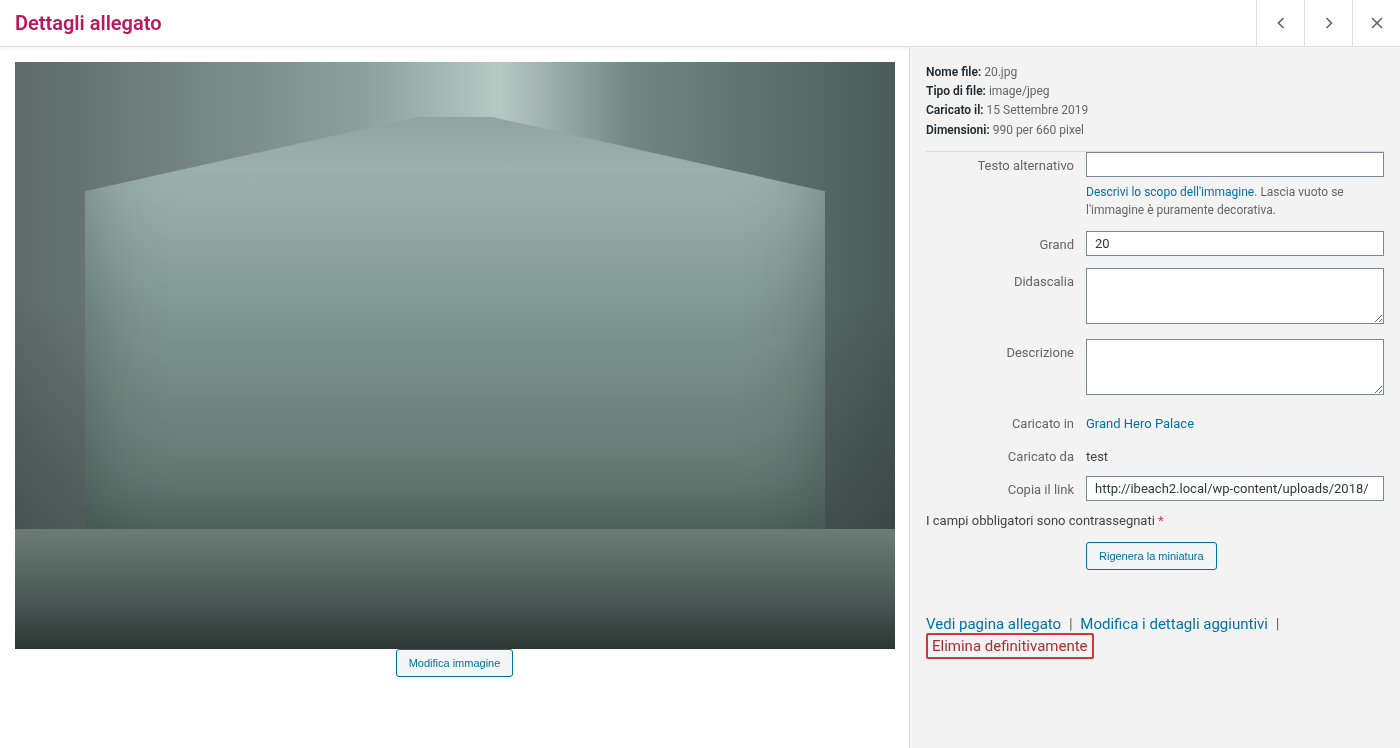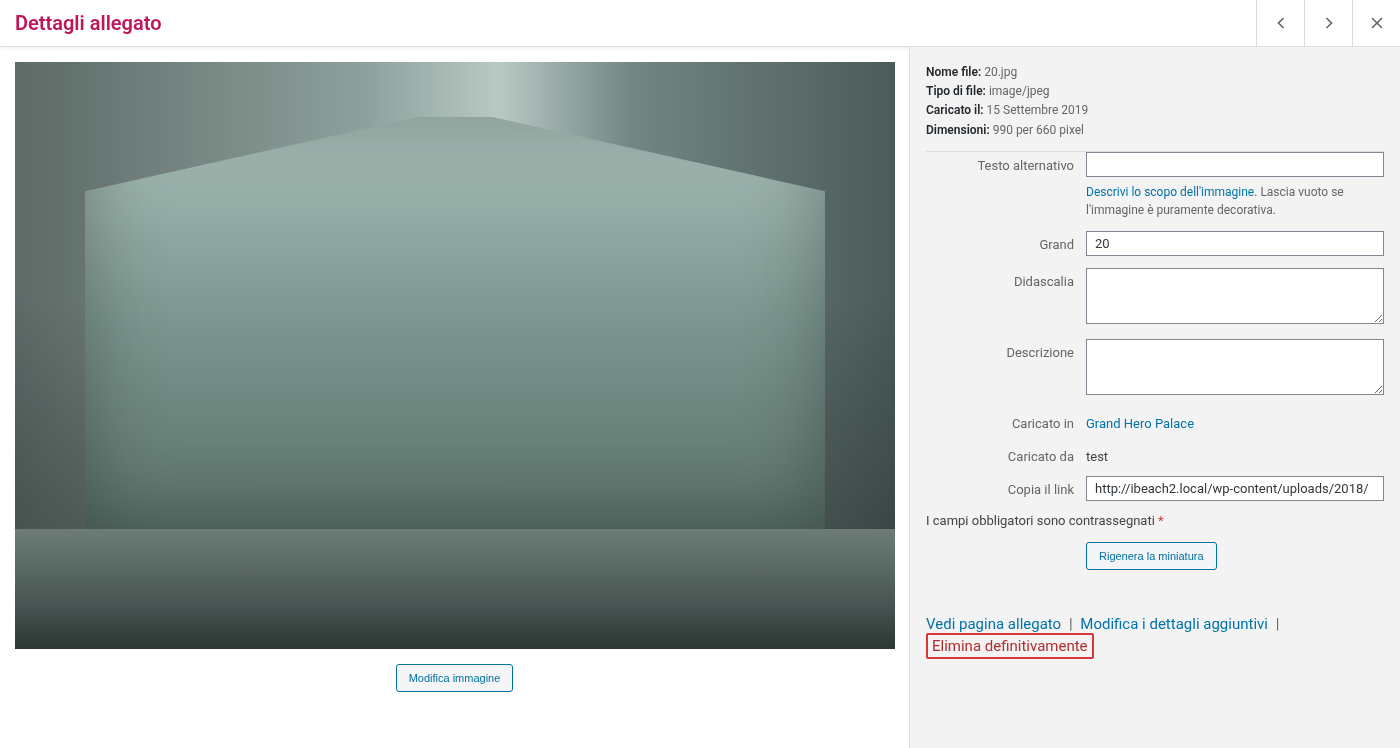--- a/index.html
+++ b/index.html
@@ -32,21 +32,21 @@
   .media-image::before {
     content:""; position:absolute; left:70px; right:70px; top:55px; bottom:120px;
     background: linear-gradient(180deg,#a9bfb9 0%,#7c958e 50%,#5b716a 100%);
     clip-path: polygon(0% 18%, 45% 0%, 55% 0%, 100% 18%, 100% 100%, 0% 100%);
     box-shadow: inset 0 0 80px rgba(0,0,0,.3);
   }
   .media-image::after {
     content:""; position:absolute; left:0; right:0; bottom:0; height:120px;
     background: linear-gradient(180deg,#6e7c78 0%, #4a5754 60%, #2c3633 100%);
   }
-  .edit-btn-wrap { margin-top: 15px; }
+  .edit-btn-wrap { }
   .btn {
     display: inline-block; padding: 0 12px; height: 28px; line-height: 26px;
     border: 1px solid #0071a1; border-radius: 3px; color: #0071a1;
     background: #f3f5f6; font-size: 11px; cursor: pointer;
   }
 
   .sidebar { width: 490px; padding: 16px 16px 0 16px; background: #f3f3f3; overflow-y: auto; }
   .meta { font-size: 12px; color: #666; line-height: 1.6; padding-bottom: 11px; border-bottom: 1px solid #ddd; }
   .meta strong { color: #23282d; font-weight: 600; }
 

